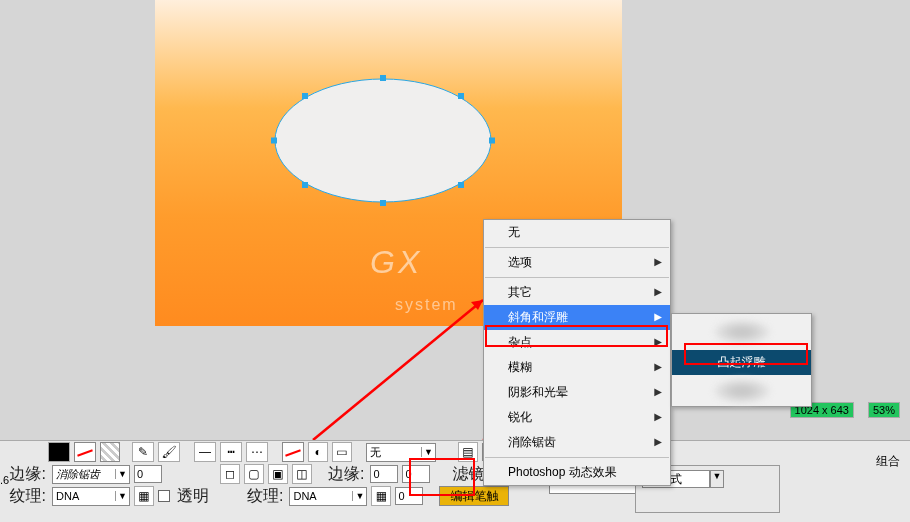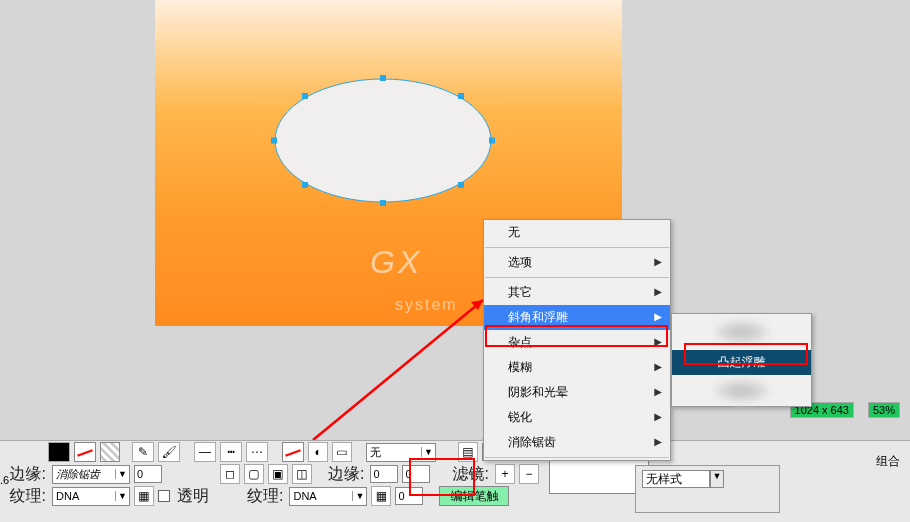--- a/index.html
+++ b/index.html
@@ -47,21 +47,21 @@
     .combo .dd { width: 14px; text-align: center; font-size: 9px; border-left: 1px solid #999; cursor: pointer; }
     .lbl { font-size: 16px; color: #222; padding-right: 2px; }
     .num-input { width: 28px; height: 18px; border: 1px solid #888; background: #fff; padding: 0 2px; font-size: 11px; }
     .checkbox { width: 12px; height: 12px; border: 1px solid #666; background: #fff; display: inline-block; margin-right: 3px; }
     
     .style-panel { position: absolute; left: 635px; top: 465px; width: 145px; height: 48px; border: 1px solid #999; background: #e8e8e8; }
     .style-panel .lbl-box { margin: 4px 6px; display: flex; align-items: center; }
     .style-panel .combo-long { border: 1px solid #888; background: #fff; width: 68px; height: 18px; display: flex; align-items: center; padding: 0 3px; }
     .left-val { position: absolute; left: 0; top: 474px; font-size: 11px; }
     
-    .btn-edit { height: 20px; padding: 0 10px; background: #86efac; border: 1px solid #888; font-size: 12px; cursor: pointer; }
+    .btn-edit { height: 20px; padding: 0 10px; background: #eab308; border: 1px solid #888; font-size: 12px; cursor: pointer; }
     
     .preview-box { width: 100px; height: 40px; border: 1px solid #888; background: #fff; margin-left: 6px; }
     
     .group-lbl { position: absolute; right: 10px; top: 453px; font-size: 12px; }
   </style>
 </head>
 <body>
 
 <div class="canvas-area">
   <div class="ellipse-shape">
@@ -97,20 +97,21 @@
   <div class="item"><span>选项</span><span class="arrow">▶</span></div>
   <div class="sep"></div>
   <div class="item"><span>其它</span><span class="arrow">▶</span></div>
   <div class="item hl"><span>斜角和浮雕</span><span class="arrow">▶</span></div>
   <div class="item"><span>杂点</span><span class="arrow">▶</span></div>
   <div class="item"><span>模糊</span><span class="arrow">▶</span></div>
   <div class="item"><span>阴影和光晕</span><span class="arrow">▶</span></div>
   <div class="item"><span>锐化</span><span class="arrow">▶</span></div>
   <div class="item"><span>消除锯齿</span><span class="arrow">▶</span></div>
   <div class="sep"></div>
+  <div class="item">Photoshop 动态效果</div>
 </div>
 
 <div class="sub-menu">
   <div class="icon-blur"></div>
   <div class="sm-item">凸起浮雕</div>
   <div class="icon-blur" style="margin-top:4px;"></div>
 </div>
 
 <div class="red-box rb1"></div>
 <div class="red-box rb2"></div>

